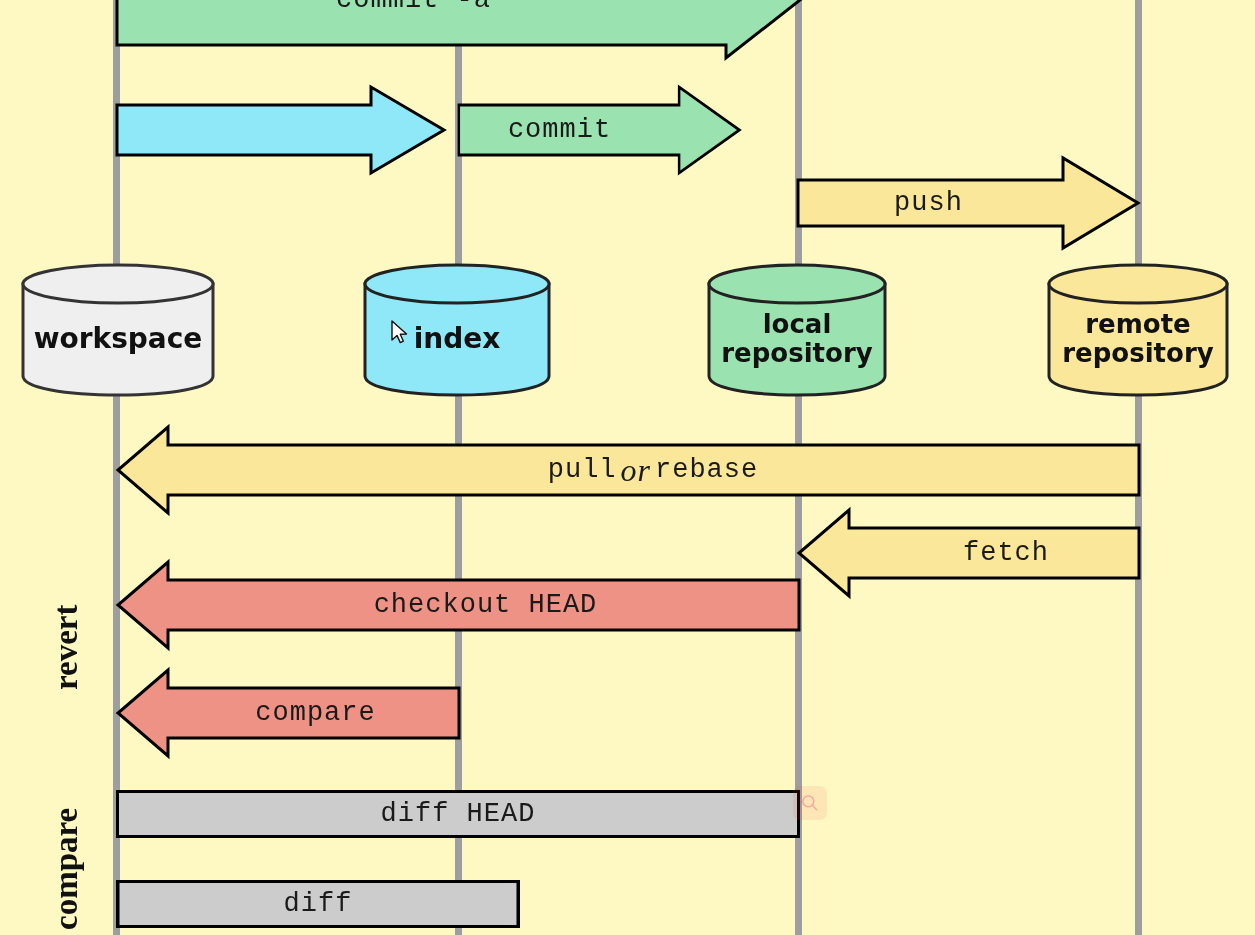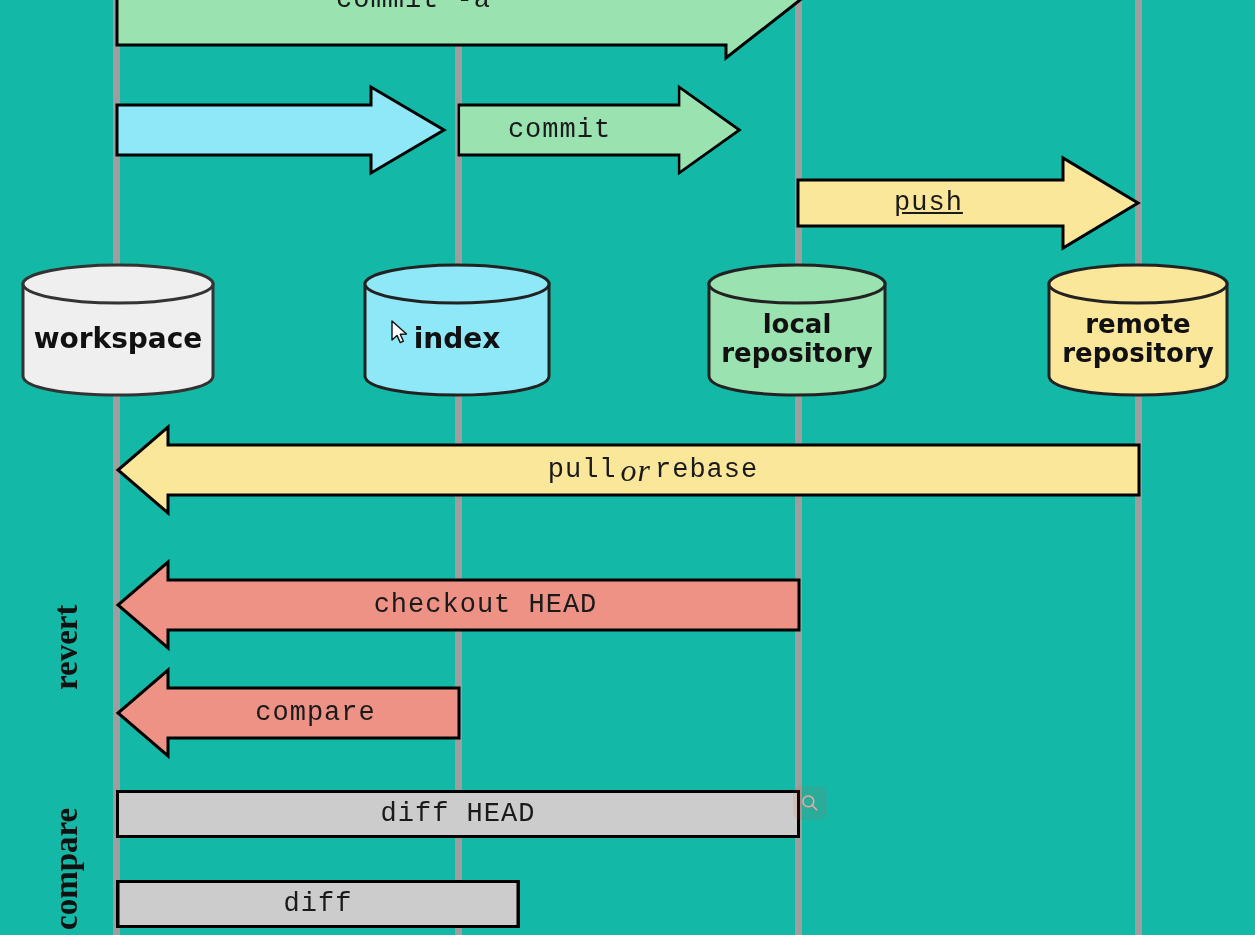--- a/index.html
+++ b/index.html
@@ -8,21 +8,21 @@
     padding: 0;
     background: #ffffff;
   }
   body {
     font-family: "Liberation Sans", sans-serif;
   }
   #stage {
     position: relative;
     width: 1255px;
     height: 935px;
-    background: #14b8a6;
+    background: #fef9c3;
     overflow: hidden;
   }
 
   
   .lifeline {
     position: absolute;
     width: 7px;
     background: #9e9e9e;
     top: 0;
     bottom: 0;
@@ -148,21 +148,21 @@
     <svg viewBox="0 0 343 90" preserveAspectRatio="none">
       <path d="M 1,20 L 268,20 L 268,2 L 341,45 L 268,88 L 268,70 L 1,70 Z" fill="#9AE2B0" stroke="#000000" stroke-width="3"></path>
     </svg>
     <div class="lbl" style="right:80px;left:0;">commit</div>
   </div>
 
   <div class="shape" style="left:797px; top:156px; width:343px; height:94px;">
     <svg viewBox="0 0 343 94" preserveAspectRatio="none">
       <path d="M 1,24 L 266,24 L 266,2 L 341,47 L 266,92 L 266,70 L 1,70 Z" fill="#FBE79A" stroke="#000000" stroke-width="3"></path>
     </svg>
-    <div class="lbl" style="right:80px;left:0;text-decoration:underline;">push</div>
+    <div class="lbl" style="right:80px;left:0;">push</div>
   </div>
 
   <div class="cyl" style="left:20px; top:262px; width:196px; height:136px;">
     <svg viewBox="0 0 196 136" preserveAspectRatio="none">
       <path d="M 3,22 L 3,114 C 3,126 46,133 98,133 C 150,133 193,126 193,114 L 193,22 Z" fill="#EFEFEF" stroke="#333333" stroke-width="3"></path>
       <ellipse cx="98" cy="22" rx="95" ry="19" fill="#EFEFEF" stroke="#333333" stroke-width="3"></ellipse>
     </svg>
     <div class="cyl-label">
       <span>workspace</span>
     </div>
@@ -204,20 +204,26 @@
     <svg viewBox="0 0 1024 90" preserveAspectRatio="none">
       <path d="M 1023,20 L 52,20 L 52,2 L 2,45 L 52,88 L 52,70 L 1023,70 Z" fill="#FBE79A" stroke="#000000" stroke-width="3"></path>
     </svg>
     <div class="lbl" style="left:50px;right:0;">
       <span>pull</span>
         <span class="it">or</span>
         <span>rebase</span>
     </div>
   </div>
 
+  <div class="shape" style="left:797px; top:508px; width:343px; height:90px;">
+    <svg viewBox="0 0 343 90" preserveAspectRatio="none">
+      <path d="M 342,20 L 52,20 L 52,2 L 2,45 L 52,88 L 52,70 L 342,70 Z" fill="#FBE79A" stroke="#000000" stroke-width="3"></path>
+    </svg>
+    <div class="lbl" style="left:75px;right:0;">fetch</div>
+  </div>
 
   <div class="shape" style="left:116px; top:560px; width:684px; height:90px;">
     <svg viewBox="0 0 684 90" preserveAspectRatio="none">
       <path d="M 683,20 L 52,20 L 52,2 L 2,45 L 52,88 L 52,70 L 683,70 Z" fill="#EE9286" stroke="#000000" stroke-width="3"></path>
     </svg>
     <div class="lbl" style="left:55px;right:0;">checkout HEAD</div>
   </div>
 
   <div class="shape" style="left:116px; top:668px; width:344px; height:90px;">
     <svg viewBox="0 0 344 90" preserveAspectRatio="none">

